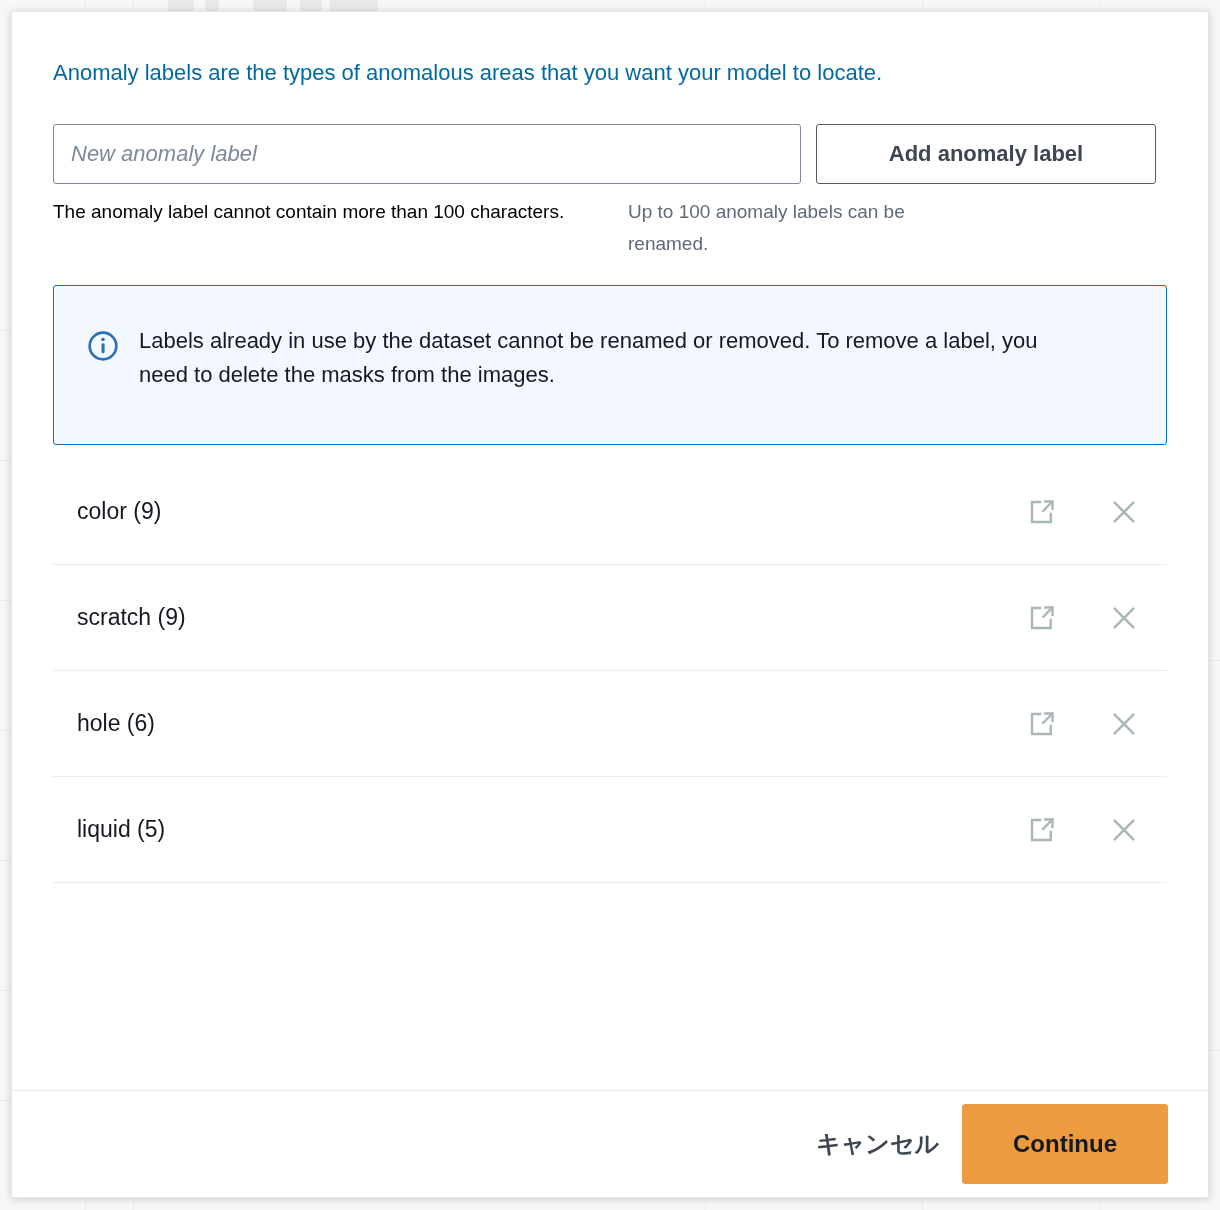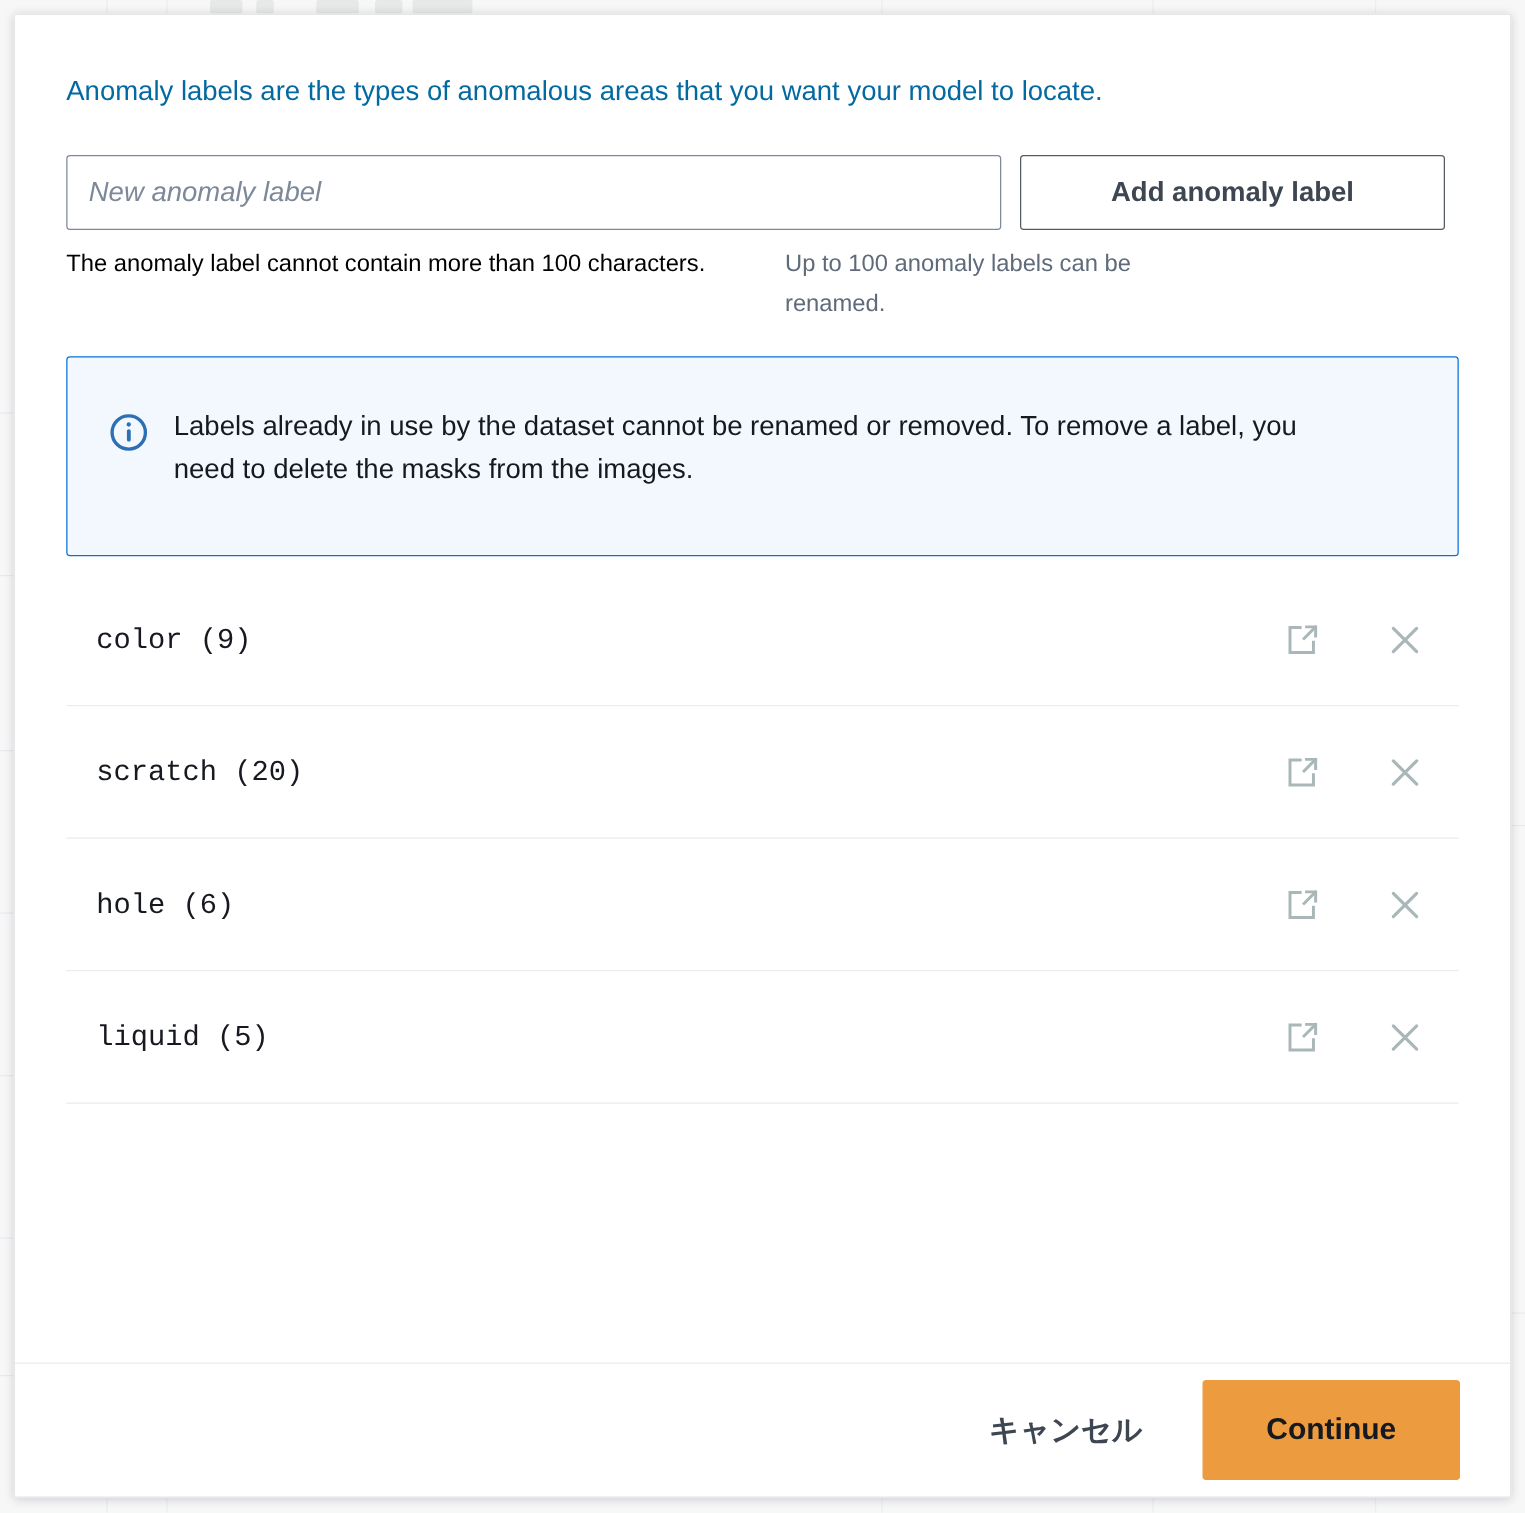--- a/index.html
+++ b/index.html
@@ -193,21 +193,21 @@
   .alert-text {
     margin-left: 16px;
     font-size: 22px;
     line-height: 1.52;
     color: #16191f;
     padding-top: 16px;
     max-width: 910px;
   }
 
   
-  .label-list { margin-top: 14px; font-family: Liberation Mono, monospace; }
+  .label-list { margin-top: 14px; }
   .label-row {
     height: 106px;
     display: flex;
     align-items: center;
     border-bottom: 1px solid #eaeded;
     padding: 0 8px 0 24px;
     box-sizing: border-box;
   }
   .label-name {
     font-size: 23px;
@@ -237,21 +237,21 @@
   .modal-footer {
     flex: 0 0 107px;
     height: 107px;
     border-top: 1px solid #eaeded;
     background: #ffffff;
     display: flex;
     align-items: center;
     justify-content: flex-end;
     padding-right: 40px;
     box-sizing: border-box;
-    gap: 48px;
+    gap: 23px;
   }
   .cancel-btn {
     background: none;
     border: none;
     padding: 0;
     font-family: "Liberation Sans", sans-serif;
     font-size: 24px;
     font-weight: 700;
     color: #3e4651;
     cursor: pointer;
@@ -346,21 +346,21 @@
               <svg width="32" height="32" viewBox="0 0 24 24" fill="none" stroke="#aab7b8" stroke-width="1.9" stroke-linecap="round">
                 <line x1="5" y1="5" x2="19" y2="19"></line>
                 <line x1="19" y1="5" x2="5" y2="19"></line>
               </svg>
             </span>
           </button>
         </div>
       </div>
 
       <div class="label-row">
-        <div class="label-name">scratch (20)</div>
+        <div class="label-name">scratch (9)</div>
         <div class="row-actions">
           <button class="icon-btn">
             <span>
               <svg width="30" height="30" viewBox="0 0 24 24" fill="none" stroke="#aab7b8" stroke-width="1.9" stroke-linecap="square">
                 <path d="M19 13.5V20H4V4h6.5"></path>
                 <path d="M13 11 20.2 3.8"></path>
                 <path d="M14.6 3.6H20.4V9.4"></path>
               </svg>
             </span>
           </button>

